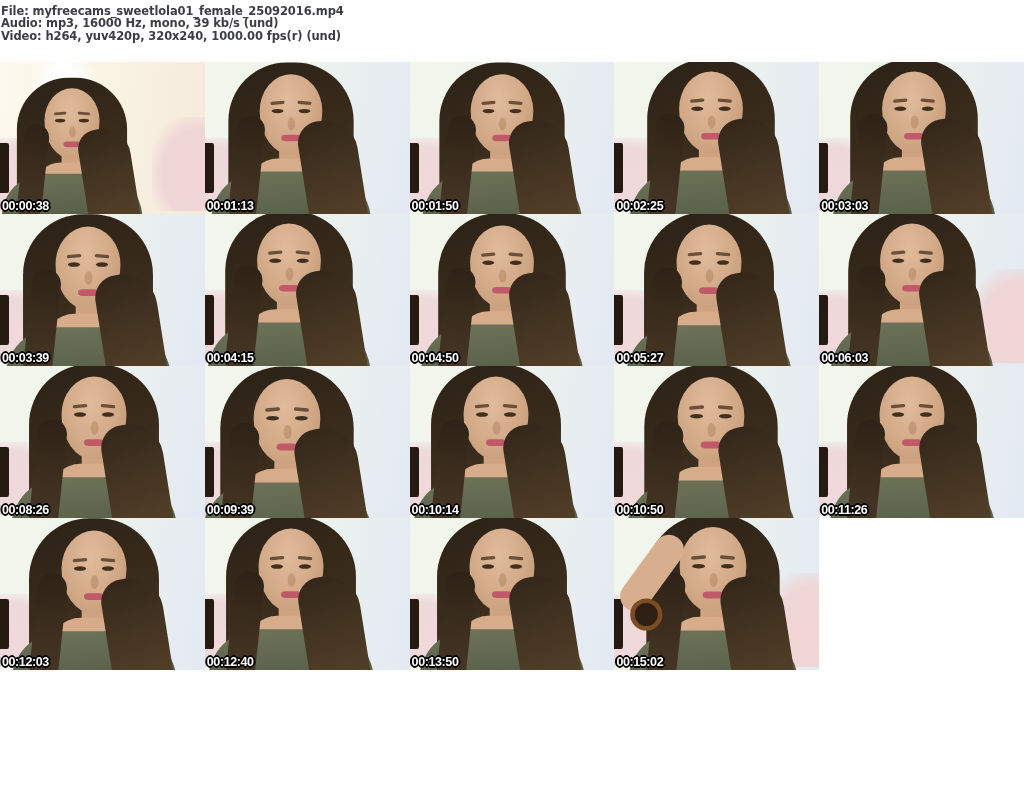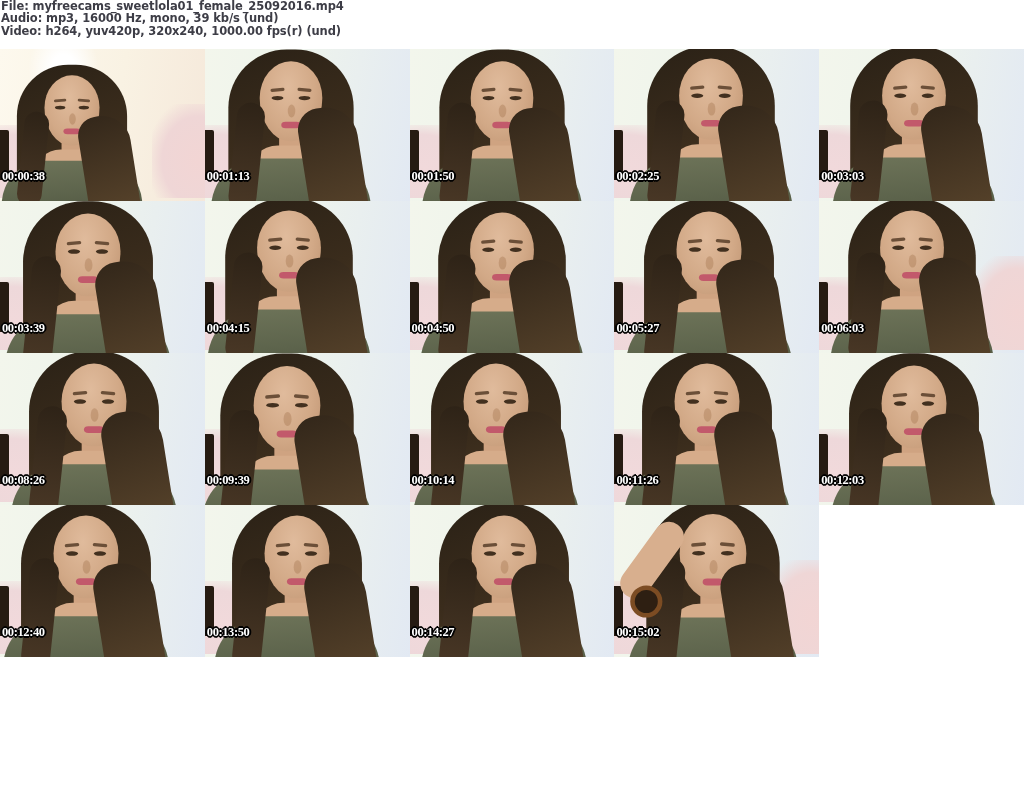--- a/index.html
+++ b/index.html
@@ -1,19 +1,19 @@
 <!DOCTYPE html>
 <html><head>
 <meta charset="utf-8">
 <style>
   html,body{margin:0;padding:0;background:#ffffff;}
   body{width:1024px;height:811px;overflow:hidden;font-family:"DejaVu Sans",sans-serif;}
 
   
-  .header{height:49px;box-sizing:border-box;padding:0 0 0 1px;background:#ffffff;}
+  .header{height:62px;box-sizing:border-box;padding:5px 0 0 1px;background:#ffffff;}
   .header .line{
     font-weight:bold;font-size:11.5px;line-height:12.4px;
     color:#3d3d46;white-space:nowrap;letter-spacing:-0.1px;
   }
 
   
   .grid{display:grid;grid-template-columns:repeat(5,20%);grid-auto-rows:152px;width:1024px;}
   .thumb{position:relative;overflow:hidden;background:#eef2ec;}
 
   
@@ -62,23 +62,23 @@
   .strand-r{left:12px;top:56px;width:54px;height:112px;z-index:5;
     border-radius:20px 30px 18px 26px;transform:rotate(-9deg);
     background:linear-gradient(170deg,#33271a,#5a452c);}
   .hand{display:none;left:-66px;top:16px;width:26px;height:76px;z-index:6;
     border-radius:13px;transform:rotate(36deg);background:#d8af8e;}
   .watch{display:none;left:-72px;top:76px;width:20px;height:20px;z-index:7;
     border-radius:50%;border:4px solid #7c4c23;background:#2e1f12;box-sizing:content-box;}
   .has-hand .hand,.has-hand .watch{display:block;}
 
   
-  .time{position:absolute;left:2px;bottom:17px;z-index:10;
+  .time{position:absolute;left:2px;bottom:1px;z-index:10;
     font-weight:bold;font-size:12.5px;letter-spacing:-0.4px;color:#ffffff;
-    font-family:Liberation Serif, serif;
+    font-family:Liberation Sans, sans-serif;
     text-shadow:-1px -1px 0 #000,1px -1px 0 #000,-1px 1px 0 #000,1px 1px 0 #000,
                 -2px 0 0 #000,2px 0 0 #000,0 -2px 0 #000,0 2px 0 #000;}
 </style>
 </head>
 <body>
 
 <div class="header">
   <div class="line">File: myfreecams_sweetlola01_female_25092016.mp4</div>
   <div class="line">Audio: mp3, 16000 Hz, mono, 39 kb/s (und)</div>
   <div class="line">Video: h264, yuv420p, 320x240, 1000.00 fps(r) (und)</div>
@@ -409,20 +409,45 @@
 
     </div>
     <div class="time">00:10:14</div>
   </div>
     <div class="thumb">
     <div class="scene"></div>
 
     <div class="pillow-left"></div>
 
     <div class="post"></div>
+    <div class="person" style="transform: translate(-6px, 4px) scale(1.15); transform-origin: 0px 60px;">
+      <div class="hair"></div>
+      <div class="neck"></div>
+      <div class="chest"></div>
+      <div class="torso"></div>
+      <div class="face">
+        <span class="brow-l"></span>
+        <span class="brow-r"></span>
+        <span class="eye-l"></span>
+        <span class="eye-r"></span>
+        <span class="nose"></span>
+        <span class="lips"></span>
+      </div>
+      <div class="strand-l"></div>
+      <div class="strand-r"></div>
+
+    </div>
+    <div class="time">00:10:50</div>
+  </div>
+    <div class="thumb">
+    <div class="scene"></div>
+
+    <div class="pillow-left"></div>
+
+    <div class="post"></div>
     <div class="person" style="transform: translate(-10px, 2px) scale(1.12); transform-origin: 0px 60px;">
       <div class="hair"></div>
       <div class="neck"></div>
       <div class="chest"></div>
       <div class="torso"></div>
       <div class="face">
         <span class="brow-l"></span>
         <span class="brow-r"></span>
         <span class="eye-l"></span>
         <span class="eye-r"></span>
@@ -502,45 +527,20 @@
         <span class="eye-l"></span>
         <span class="eye-r"></span>
         <span class="nose"></span>
         <span class="lips"></span>
       </div>
       <div class="strand-l"></div>
       <div class="strand-r"></div>
 
     </div>
     <div class="time">00:13:50</div>
-  </div>
-    <div class="thumb">
-    <div class="scene"></div>
-
-    <div class="pillow-left"></div>
-
-    <div class="post"></div>
-    <div class="person" style="transform: translate(-8px, 2px) scale(1.12); transform-origin: 0px 60px;">
-      <div class="hair"></div>
-      <div class="neck"></div>
-      <div class="chest"></div>
-      <div class="torso"></div>
-      <div class="face">
-        <span class="brow-l"></span>
-        <span class="brow-r"></span>
-        <span class="eye-l"></span>
-        <span class="eye-r"></span>
-        <span class="nose"></span>
-        <span class="lips"></span>
-      </div>
-      <div class="strand-l"></div>
-      <div class="strand-r"></div>
-
-    </div>
-    <div class="time">00:14:27</div>
   </div>
     <div class="thumb has-pink-right has-hand">
     <div class="scene"></div>
 
     <div class="pillow-left"></div>
     <div class="pillow-right"></div>
     <div class="post"></div>
     <div class="person" style="transform: translate(-4px, 2px) scale(1.15); transform-origin: 0px 60px;">
       <div class="hair"></div>
       <div class="neck"></div>

